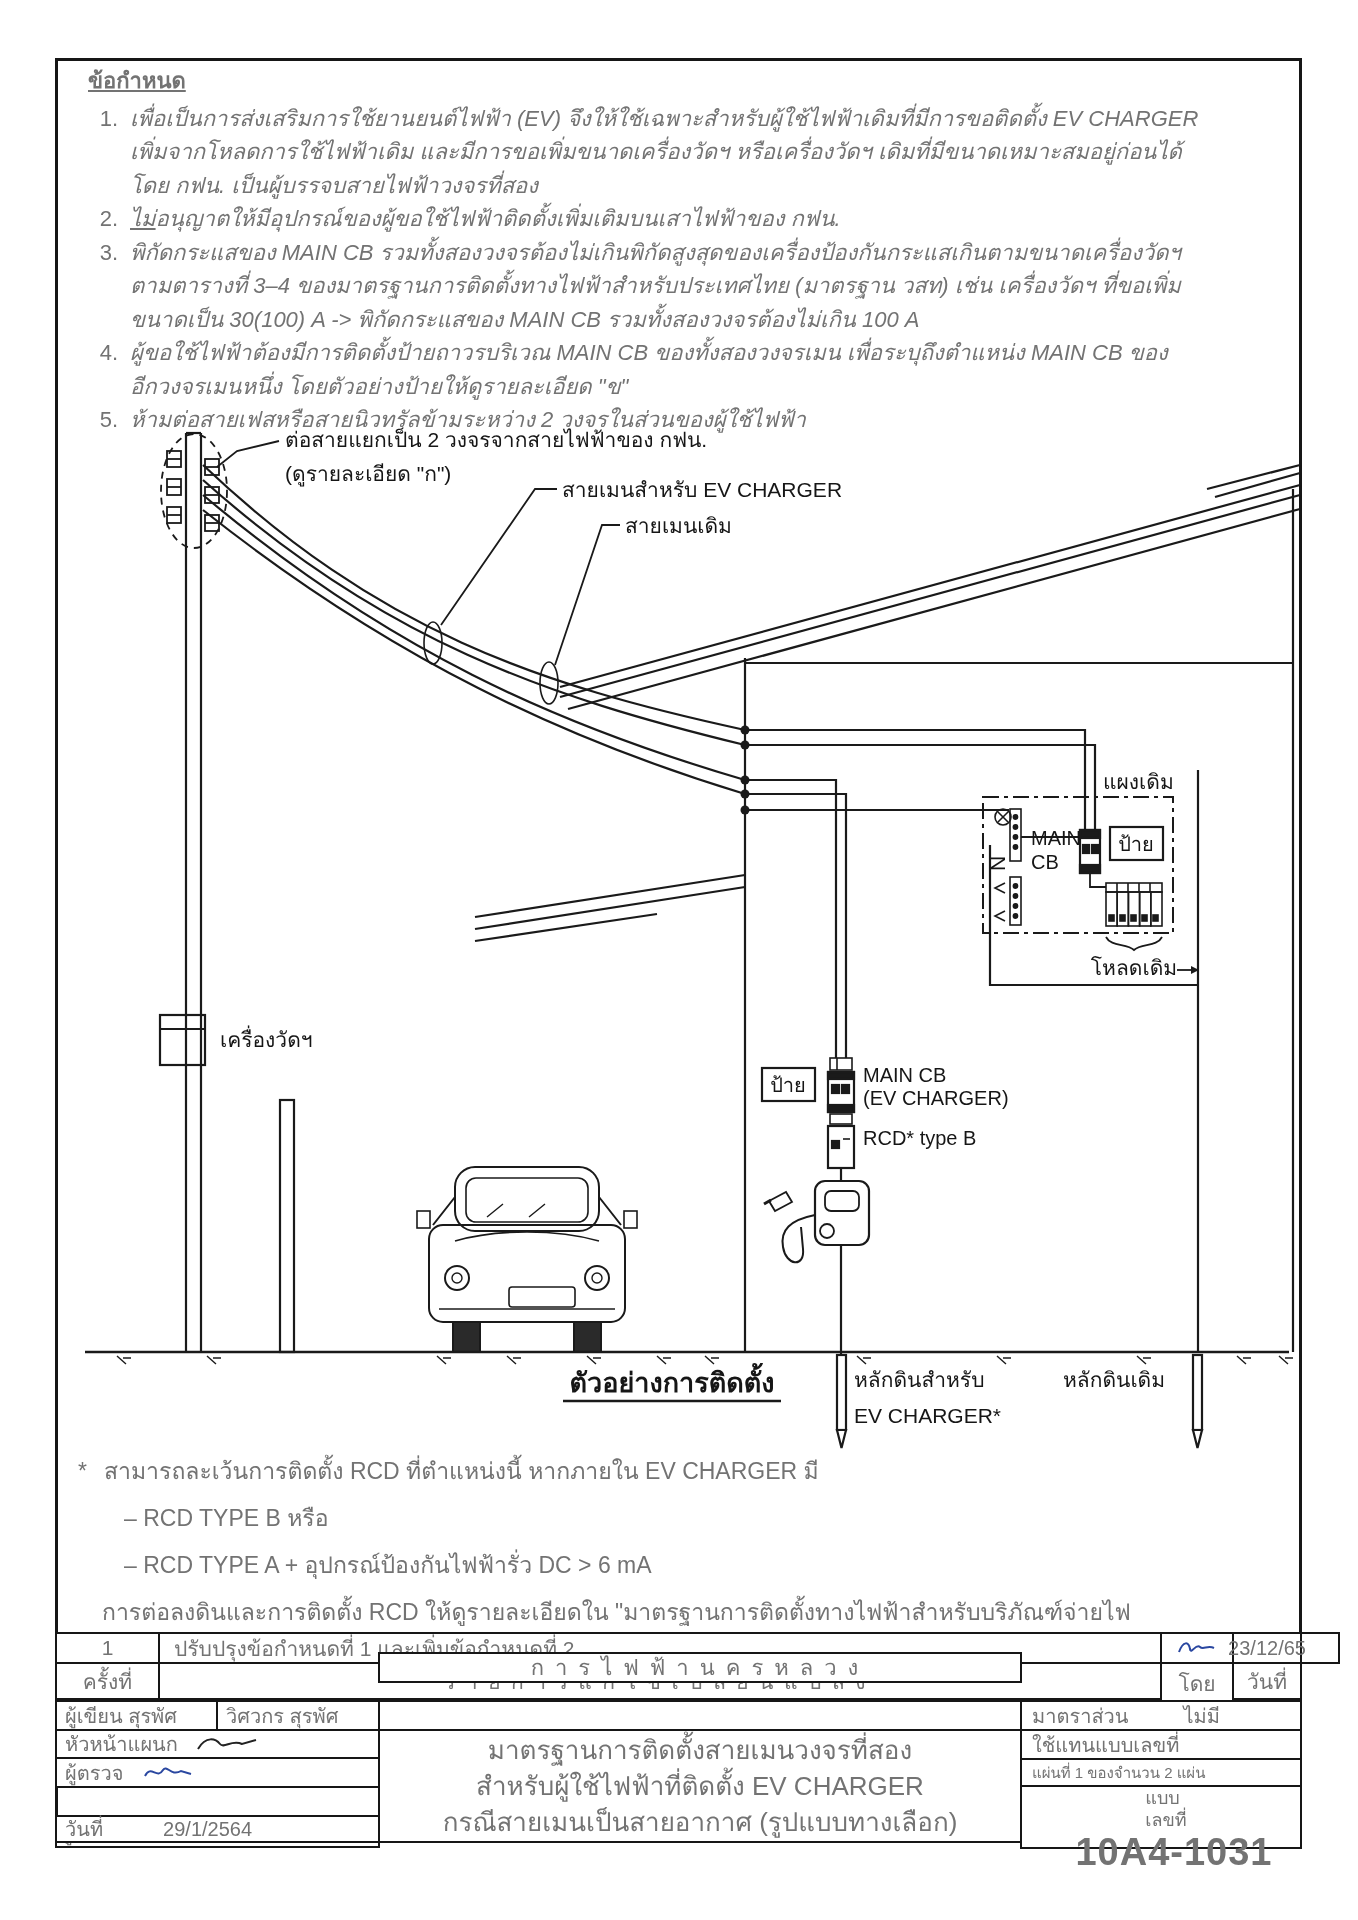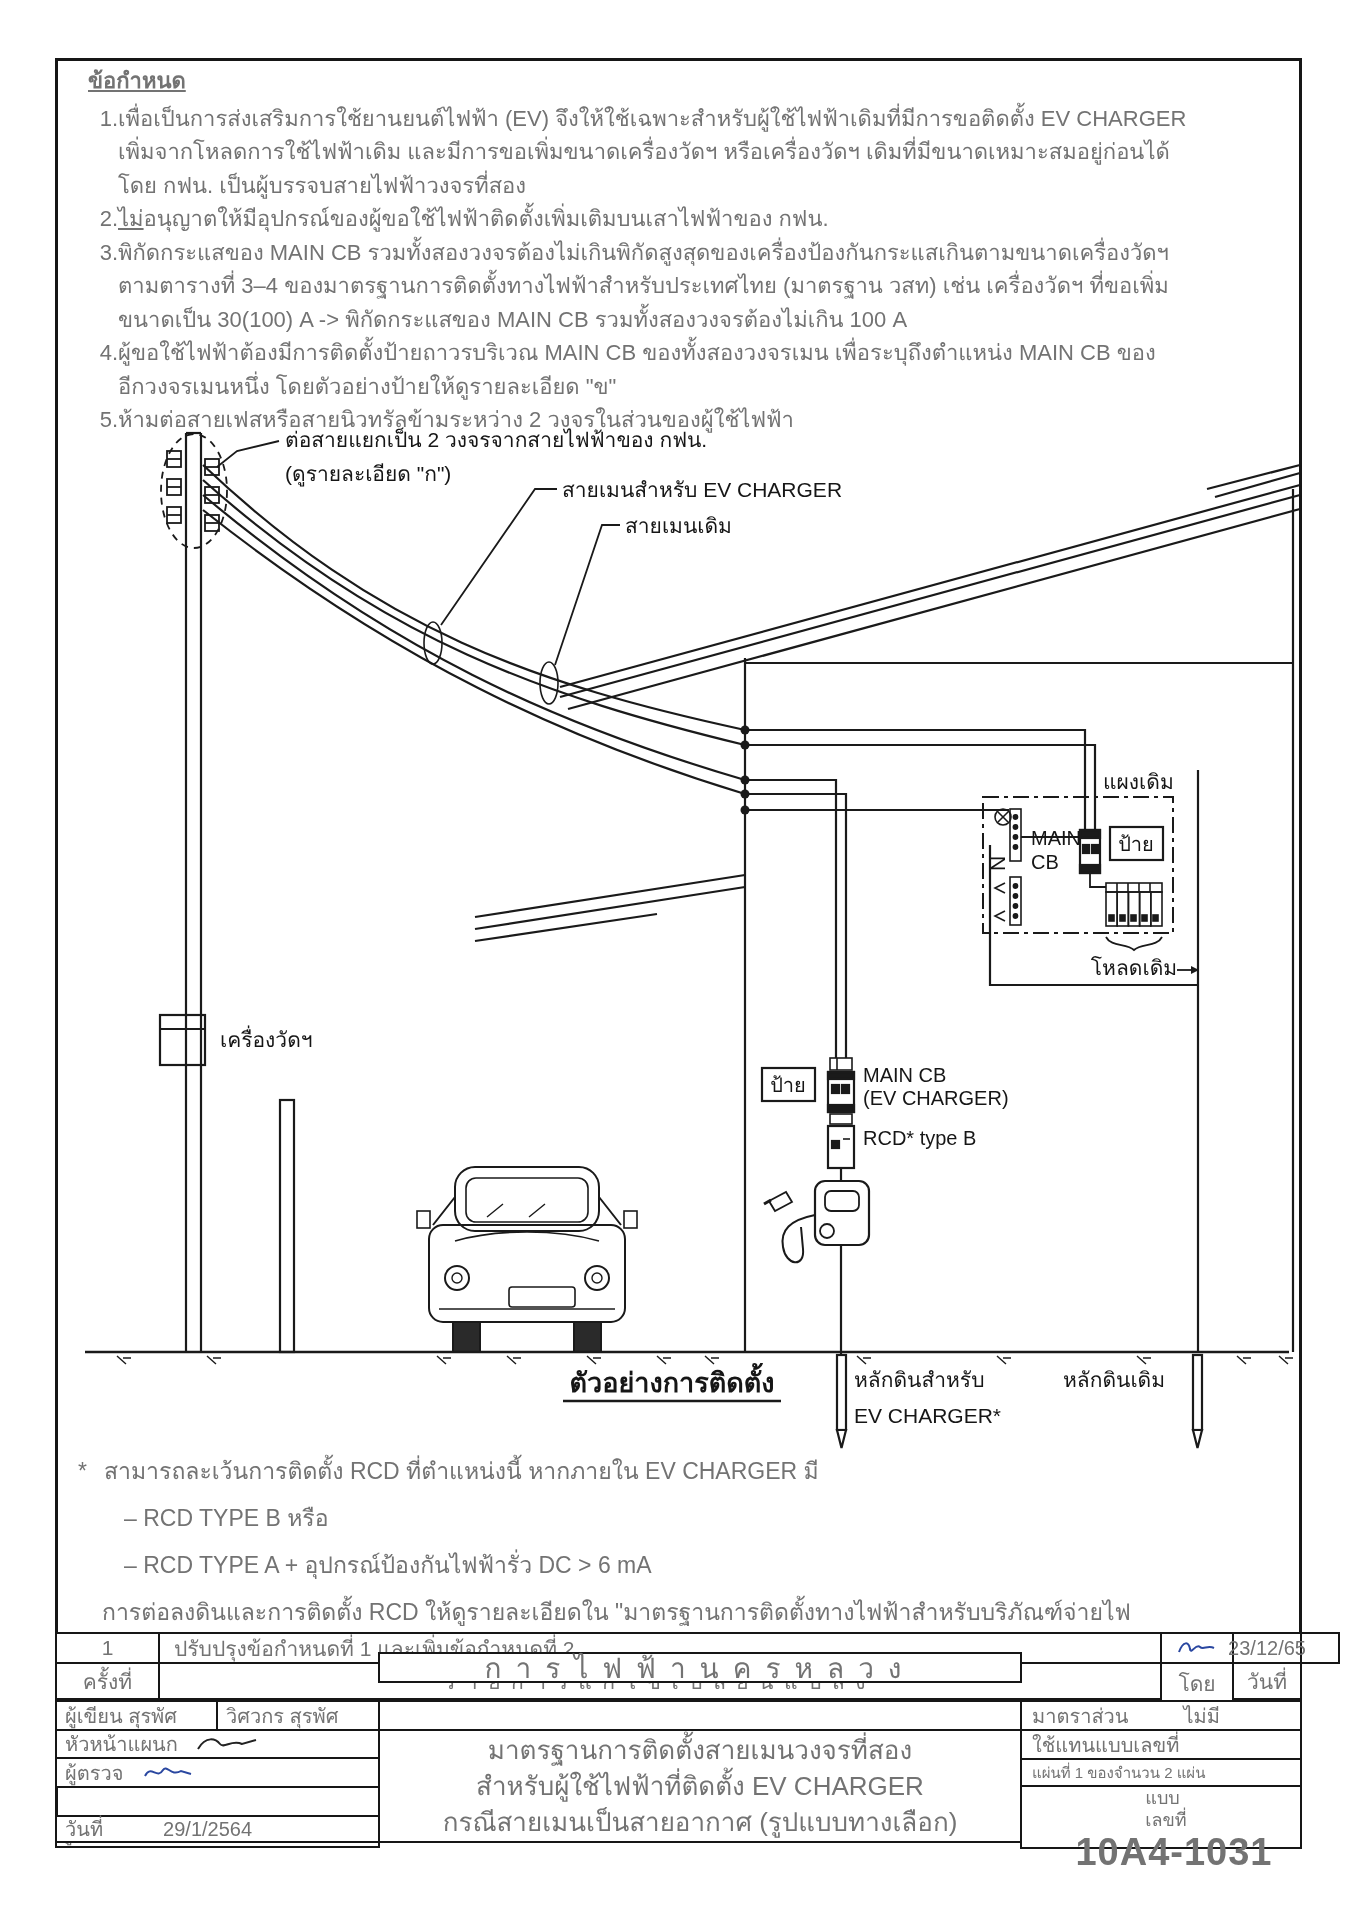--- a/index.html
+++ b/index.html
@@ -5,21 +5,21 @@
   html,body{margin:0;padding:0;background:#e8e8e8;}
   #page{position:relative;width:1358px;height:1920px;background:#ffffff;
         font-family:"Liberation Sans","DejaVu Sans",sans-serif;color:#737373;overflow:hidden;}
   #frame{position:absolute;left:55px;top:58px;width:1247px;height:1785px;
          border:3px solid #161616;box-sizing:border-box;}
   
   #reqs{position:absolute;left:88px;top:64px;width:1160px;font-size:22px;line-height:33.5px;}
   #reqs .head{text-decoration:underline;font-weight:bold;margin-bottom:4px;}
   .req{display:flex;}
   .req .no{width:30px;text-align:right;flex:none;}
-  .req .body{}
+  .req .body{margin-left:12px;font-style:italic;}
   .ul{text-decoration:underline;}
   
   #diag{position:absolute;left:57px;top:425px;width:1244px;height:1030px;}
   #diag text{font-size:21px;fill:#161616;font-family:"Liberation Sans","DejaVu Sans",sans-serif;}
   #diag .s20{font-size:20px;}
   #diag .cap{font-size:27px;font-weight:bold;}
   
   #foot{position:absolute;left:78px;top:1448px;width:1080px;font-size:23px;line-height:47px;}
   #foot .r1{display:flex;} #foot .star{width:26px;flex:none;}
   #foot .ind1{padding-left:46px;} #foot .ind2{padding-left:24px;}
@@ -366,21 +366,21 @@
     <span>ผู้อำนวยการกอง</span>
     <svg class="sig" width="60" height="22" viewBox="0 0 60 22">
         <path d="M6,15 C10,6 14,13 18,8 C22,4 24,15 30,11 L38,14 M32,5 L44,16 M44,8 L52,12" stroke="#2a47a0" fill="none" stroke-width="2"></path>
       </svg>
   </div>
   <div class="cell" style="left:55px;top:1815px;width:325px;height:28px;padding-left:8px;font-size:20px;">
     <span>วันที่</span>
     <span style="margin-left:60px;">29/1/2564</span>
   </div>
 
-  <div class="cell center" style="left:378px;top:1652px;width:644px;height:31px;font-size:28px;">
+  <div class="cell center" style="left:378px;top:1652px;width:644px;height:31px;font-size:22px;">
       <span class="lsp">การไฟฟ้านครหลวง</span>
     </div>
   <div class="cell center" style="left:378px;top:1729px;width:644px;height:114px;">
     <div style="text-align:center;font-weight:normal;font-size:26px;line-height:36px;">
       <div>มาตรฐานการติดตั้งสายเมนวงจรที่สอง</div>
       <div>สำหรับผู้ใช้ไฟฟ้าที่ติดตั้ง EV CHARGER</div>
       <div>กรณีสายเมนเป็นสายอากาศ (รูปแบบทางเลือก)</div>
     </div>
   </div>
 

